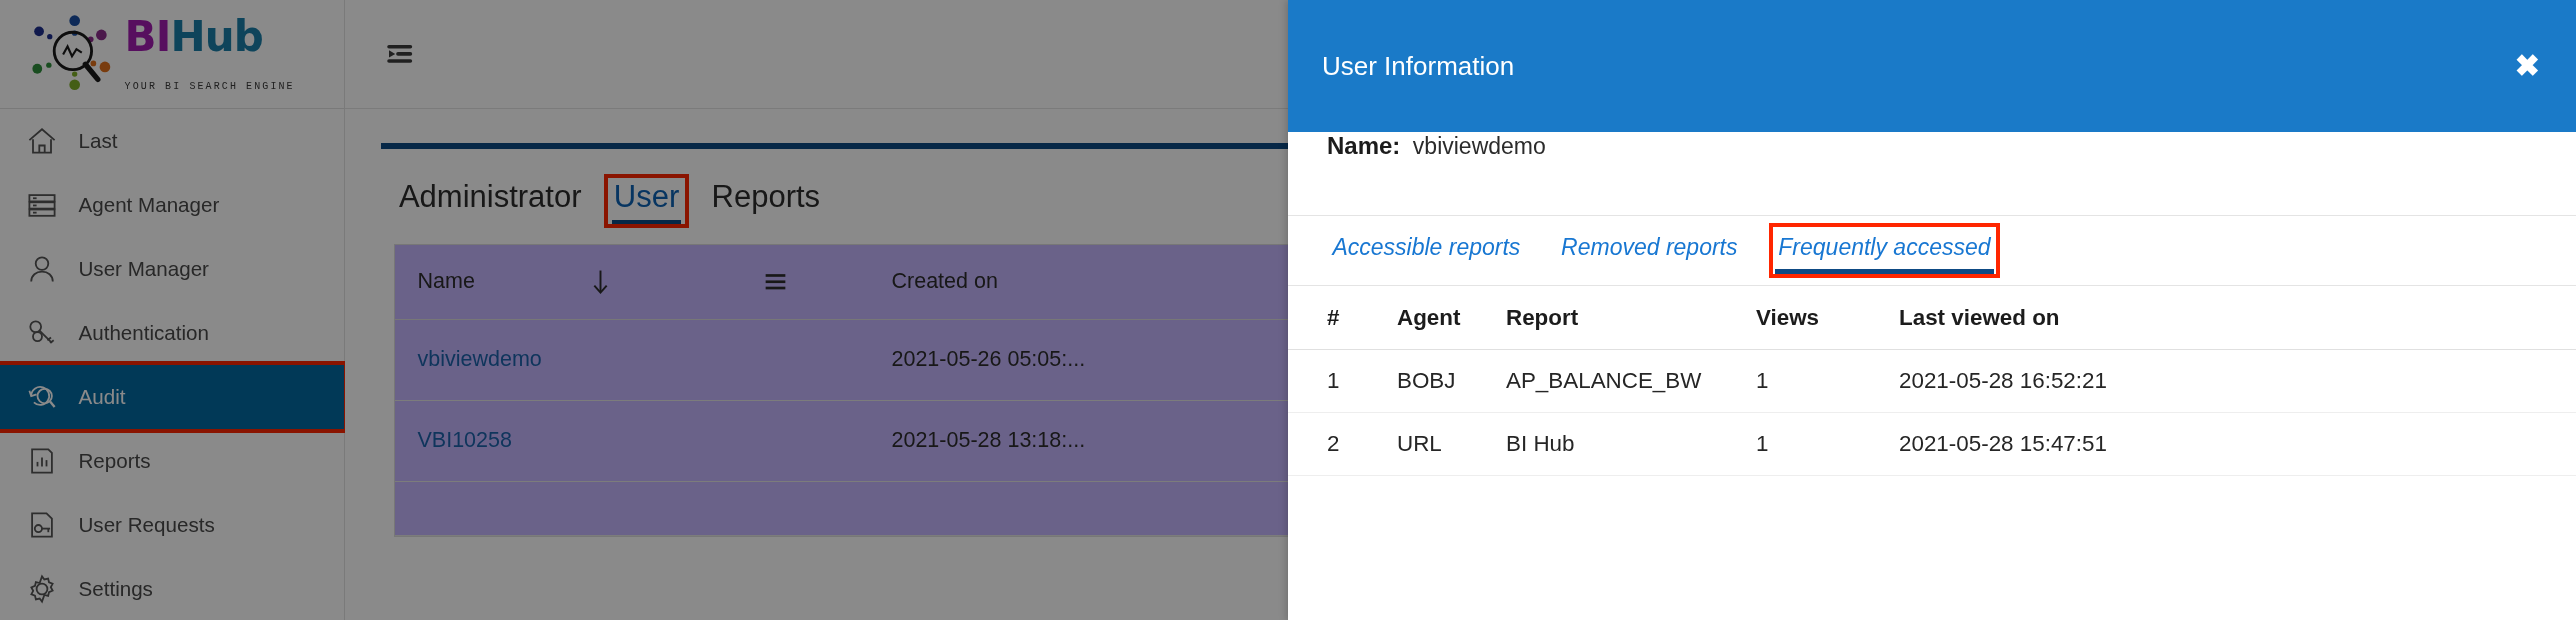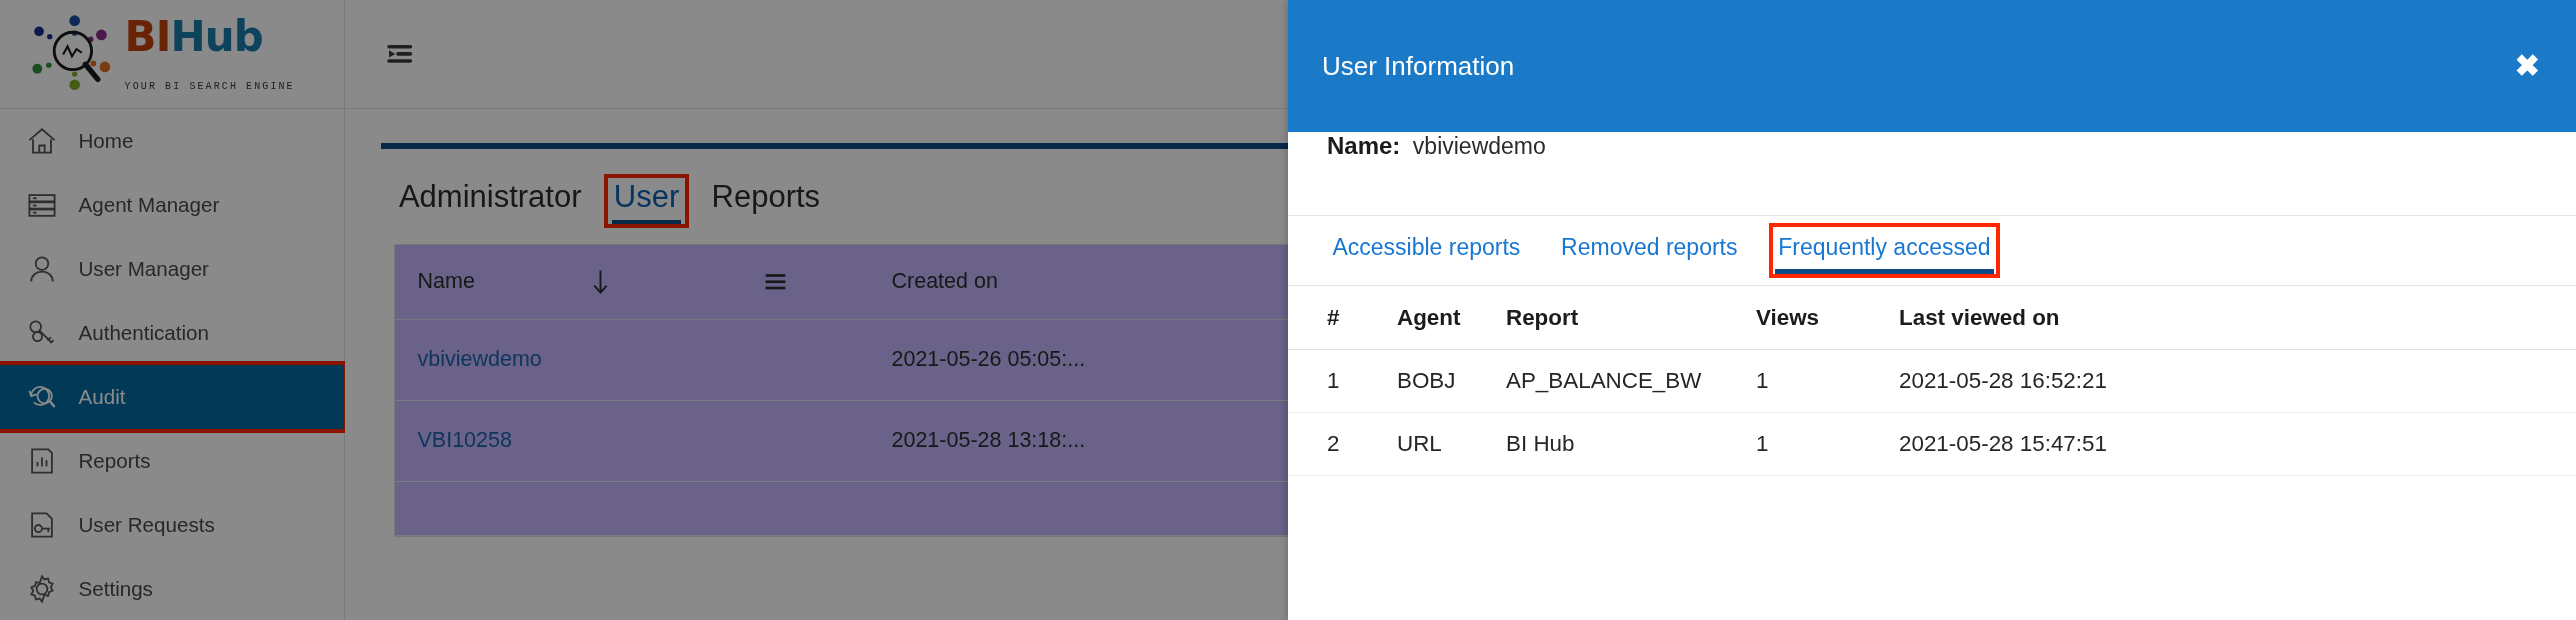--- a/index.html
+++ b/index.html
@@ -30,21 +30,21 @@
     padding-left: 23px;
     border-bottom: 0.9px solid #e0e0e0;
     background: #ffffff;
   }
   .logo-mark { width: 98px; height: 89px; flex: none; }
   .logo-text { margin-left: 3.6px; }
   .logo-words {
     font-size: 42px; font-weight: bold; letter-spacing: -0.9px; line-height: 1;
     font-family: "DejaVu Sans", sans-serif;
   }
-  .logo-bi { color: #c2410c; }
+  .logo-bi { color: #a21caf; }
   .logo-hub { color: #1b7fa8; }
   .logo-tag {
     font-size: 10px; color: #3b3b3b; letter-spacing: 2.1px;
     margin-top: 23px; font-family: Liberation Mono, monospace;
   }
 
   .nav-list { padding-top: 0; }
   .nav-item {
     display: flex; align-items: center;
     height: 64px;
@@ -175,20 +175,21 @@
   .info-label { font-size: 24px; color: #1c1c1c; font-weight: bold; }
   .info-value { font-size: 23px; color: #2b2b2b; margin-left: 12.5px; }
   #info-created { margin-left: 279px; }
 
   #modal-tabs {
     height: 70px;
     display: flex; align-items: center; gap: 30px;
     padding-left: 39px;
     border-bottom: 0.9px solid #e4e4e4;
     position: relative;
+    font-style: italic;
   }
   .mtab {
     font-size: 23px; color: #1877d2;
     cursor: pointer; position: relative;
     padding: 7.2px 5.4px 12.5px 5.4px;
   }
   .mtab.active::after {
     content: ""; position: absolute; left: 1.8px; right: 1.8px; bottom: 0;
     height: 4.5px; background: #0e4a84;
   }
@@ -254,21 +255,21 @@
       <div class="nav-list">
 
         <div class="nav-item">
           <span class="nav-icon">
             <svg width="36" height="36" viewBox="0 0 40 40" fill="none" stroke="#555" stroke-width="2">
               <path d="M6 19 L20 7 L34 19"></path>
                 <path d="M10 18 V33 H30 V18"></path>
                 <path d="M17 33 V25 H23 V33"></path>
             </svg>
           </span>
-          <span>Home</span>
+          <span>Last</span>
         </div>
 
         <div class="nav-item">
           <span class="nav-icon">
             <svg width="36" height="36" viewBox="0 0 40 40" fill="none" stroke="#555" stroke-width="2">
               <rect x="6" y="9" width="28" height="7"></rect>
                 <rect x="6" y="17" width="28" height="7"></rect>
                 <rect x="6" y="25" width="28" height="7"></rect>
               <line x1="10" y1="12.5" x2="14" y2="12.5"></line>
                 <line x1="10" y1="20.5" x2="14" y2="20.5"></line>

